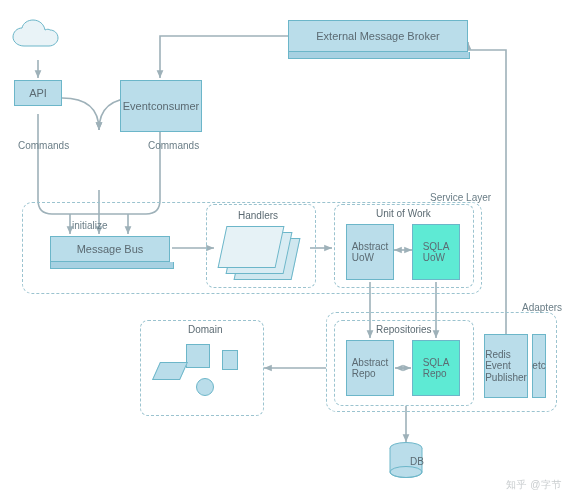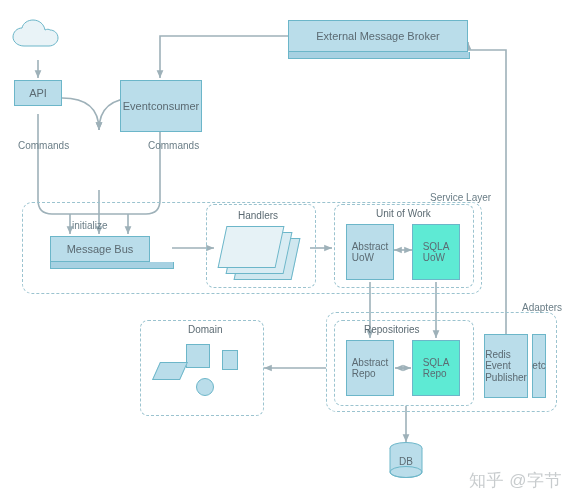--- a/index.html
+++ b/index.html
@@ -57,21 +57,21 @@
     .edge-label{
       position:absolute;font-size:10px;color:#6a7d86;
     }
 
     .mini{
       position:absolute;border:1px solid #6cb6c9;background:#baddea;
     }
 
     .watermark{
       position:absolute;right:10px;bottom:8px;
-      font-size:17px;color:#c8ccce;font-weight:500;
+      font-size:10px;color:#c8ccce;font-weight:500;
       letter-spacing:.5px;
       margin-left:19px;
     }
   </style>
 </head>
 <body>
 
 <div id="stage">
 
   <svg class="arrows" width="572" height="500">
@@ -139,21 +139,21 @@
   </div>
 
 
   <div class="edge-label" style="left:18px;top:140px">Commands</div>
   <div class="edge-label" style="left:148px;top:140px">Commands</div>
   <div class="edge-label" style="left:72px;top:220px">initialize</div>
 
   <div class="group" style="left:22px;top:202px;width:460px;height:92px"></div>
   <div class="group-label" style="left:428px;top:192px">Service Layer</div>
 
-  <div class="node" style="left:50px;top:236px;width:100px;height:26px">
+  <div class="node" style="left:50px;top:236px;width:120px;height:26px">
     <span>Message Bus</span>
   </div>
   <div class="drop" style="left:50px;top:262px;width:122px;height:6px;border-top:none;background:#a7d1e2"></div>
 
   <div class="inner-label" style="left:238px;top:210px">Handlers</div>
   <div style="position:absolute;left:238px;top:238px;width:56px;height:40px;border:1px solid #6cb6c9;background:#cfe7ef;transform:skewX(-12deg)"></div>
   <div style="position:absolute;left:230px;top:232px;width:56px;height:40px;border:1px solid #6cb6c9;background:#d9ecf3;transform:skewX(-12deg)"></div>
   <div style="position:absolute;left:222px;top:226px;width:56px;height:40px;border:1px solid #6cb6c9;background:#e6f2f6;transform:skewX(-12deg)"></div>
 
   <div class="group" style="left:206px;top:204px;width:110px;height:84px;border-radius:8px"></div>
@@ -166,21 +166,21 @@
   </div>
   <div class="node small dark" style="left:412px;top:224px;width:48px;height:56px;white-space:pre-line">
     <span>SQLA
 UoW</span>
   </div>
 
   <div class="group" style="left:326px;top:312px;width:231px;height:100px"></div>
   <div class="group-label" style="left:520px;top:302px">Adapters</div>
 
   <div class="group" style="left:334px;top:320px;width:140px;height:86px;border-radius:8px"></div>
-  <div class="inner-label" style="left:364px;top:324px">Repositories</div>
+  <div class="inner-label" style="left:376px;top:324px">Repositories</div>
   <div class="node small" style="left:346px;top:340px;width:48px;height:56px;white-space:pre-line">
     <span>Abstract
 Repo</span>
   </div>
   <div class="node small dark" style="left:412px;top:340px;width:48px;height:56px;white-space:pre-line">
     <span>SQLA
 Repo</span>
   </div>
 
   <div class="node small" style="left:484px;top:334px;width:44px;height:64px;white-space:pre-line">
@@ -199,17 +199,17 @@
   <div class="mini" style="left:222px;top:350px;width:14px;height:18px"></div>
   <div style="position:absolute;left:156px;top:362px;width:26px;height:16px;border:1px solid #6cb6c9;background:#baddea;transform:skewX(-24deg)"></div>
   <div style="position:absolute;left:196px;top:378px;width:16px;height:16px;border:1px solid #6cb6c9;background:#baddea;border-radius:50%"></div>
 
   <div style="position:absolute;left:388px;top:442px;width:36px;height:40px">
     <svg viewBox="0 0 36 40" width="36" height="40">
       <ellipse cx="18" cy="6" rx="16" ry="5.5" fill="#baddea" stroke="#6cb6c9"></ellipse>
       <path d="M2 6v24c0 3 7 5.5 16 5.5s16-2.5 16-5.5V6" fill="#baddea" stroke="#6cb6c9"></path>
       <ellipse cx="18" cy="30" rx="16" ry="5.5" fill="none" stroke="#6cb6c9"></ellipse>
     </svg>
-    <div style="position:absolute;left:0;top:14px;width:36px;text-align:center;font-size:10px">DB</div>
+    <div style="position:absolute;left:0;top:14px;width:36px;text-align:right;font-size:10px">DB</div>
   </div>
 
   <div class="watermark">知乎 @字节</div>
 </div>
 
 </body></html>

